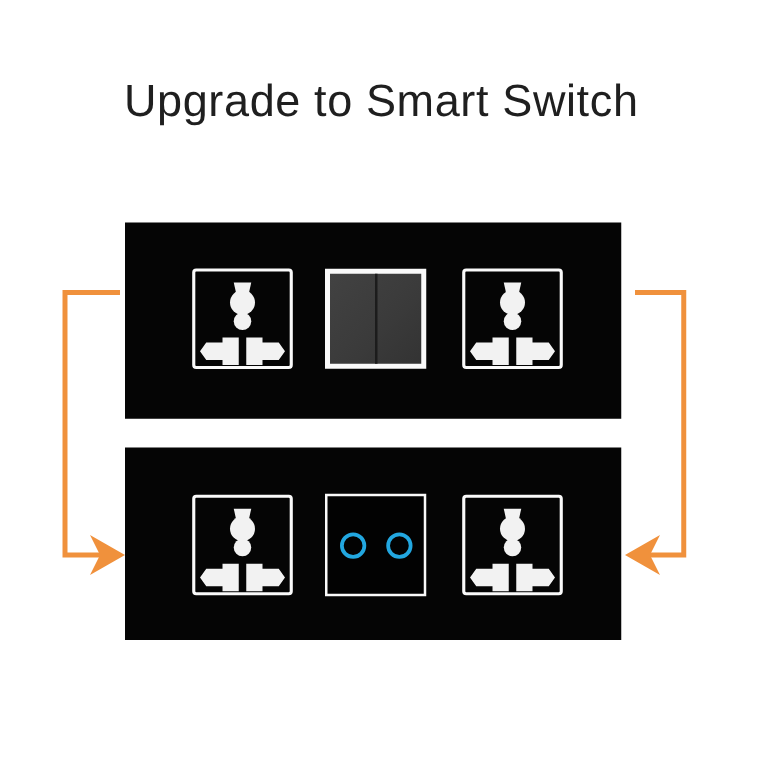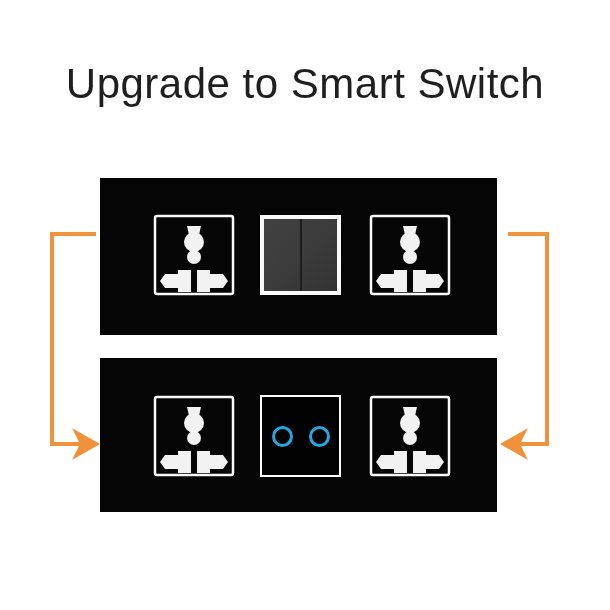--- a/index.html
+++ b/index.html
@@ -8,21 +8,21 @@
     background:var(--background,#ffffff);
     position:relative;
     overflow:hidden;
     font-family:"Liberation Sans", sans-serif;
   }
   .title{
     position:absolute;
     top:60px;left:0;width:610px;
     margin:0;
     text-align:center;
-    font-size:42px;
+    font-size:36px;
     font-weight:500;
     letter-spacing:0.5px;
     color:var(--title_color,#1f1f1f);
   }
   .panel{
     position:absolute;
     left:100px;
     width:397px;
     background:var(--panel_black,#050505);
   }

